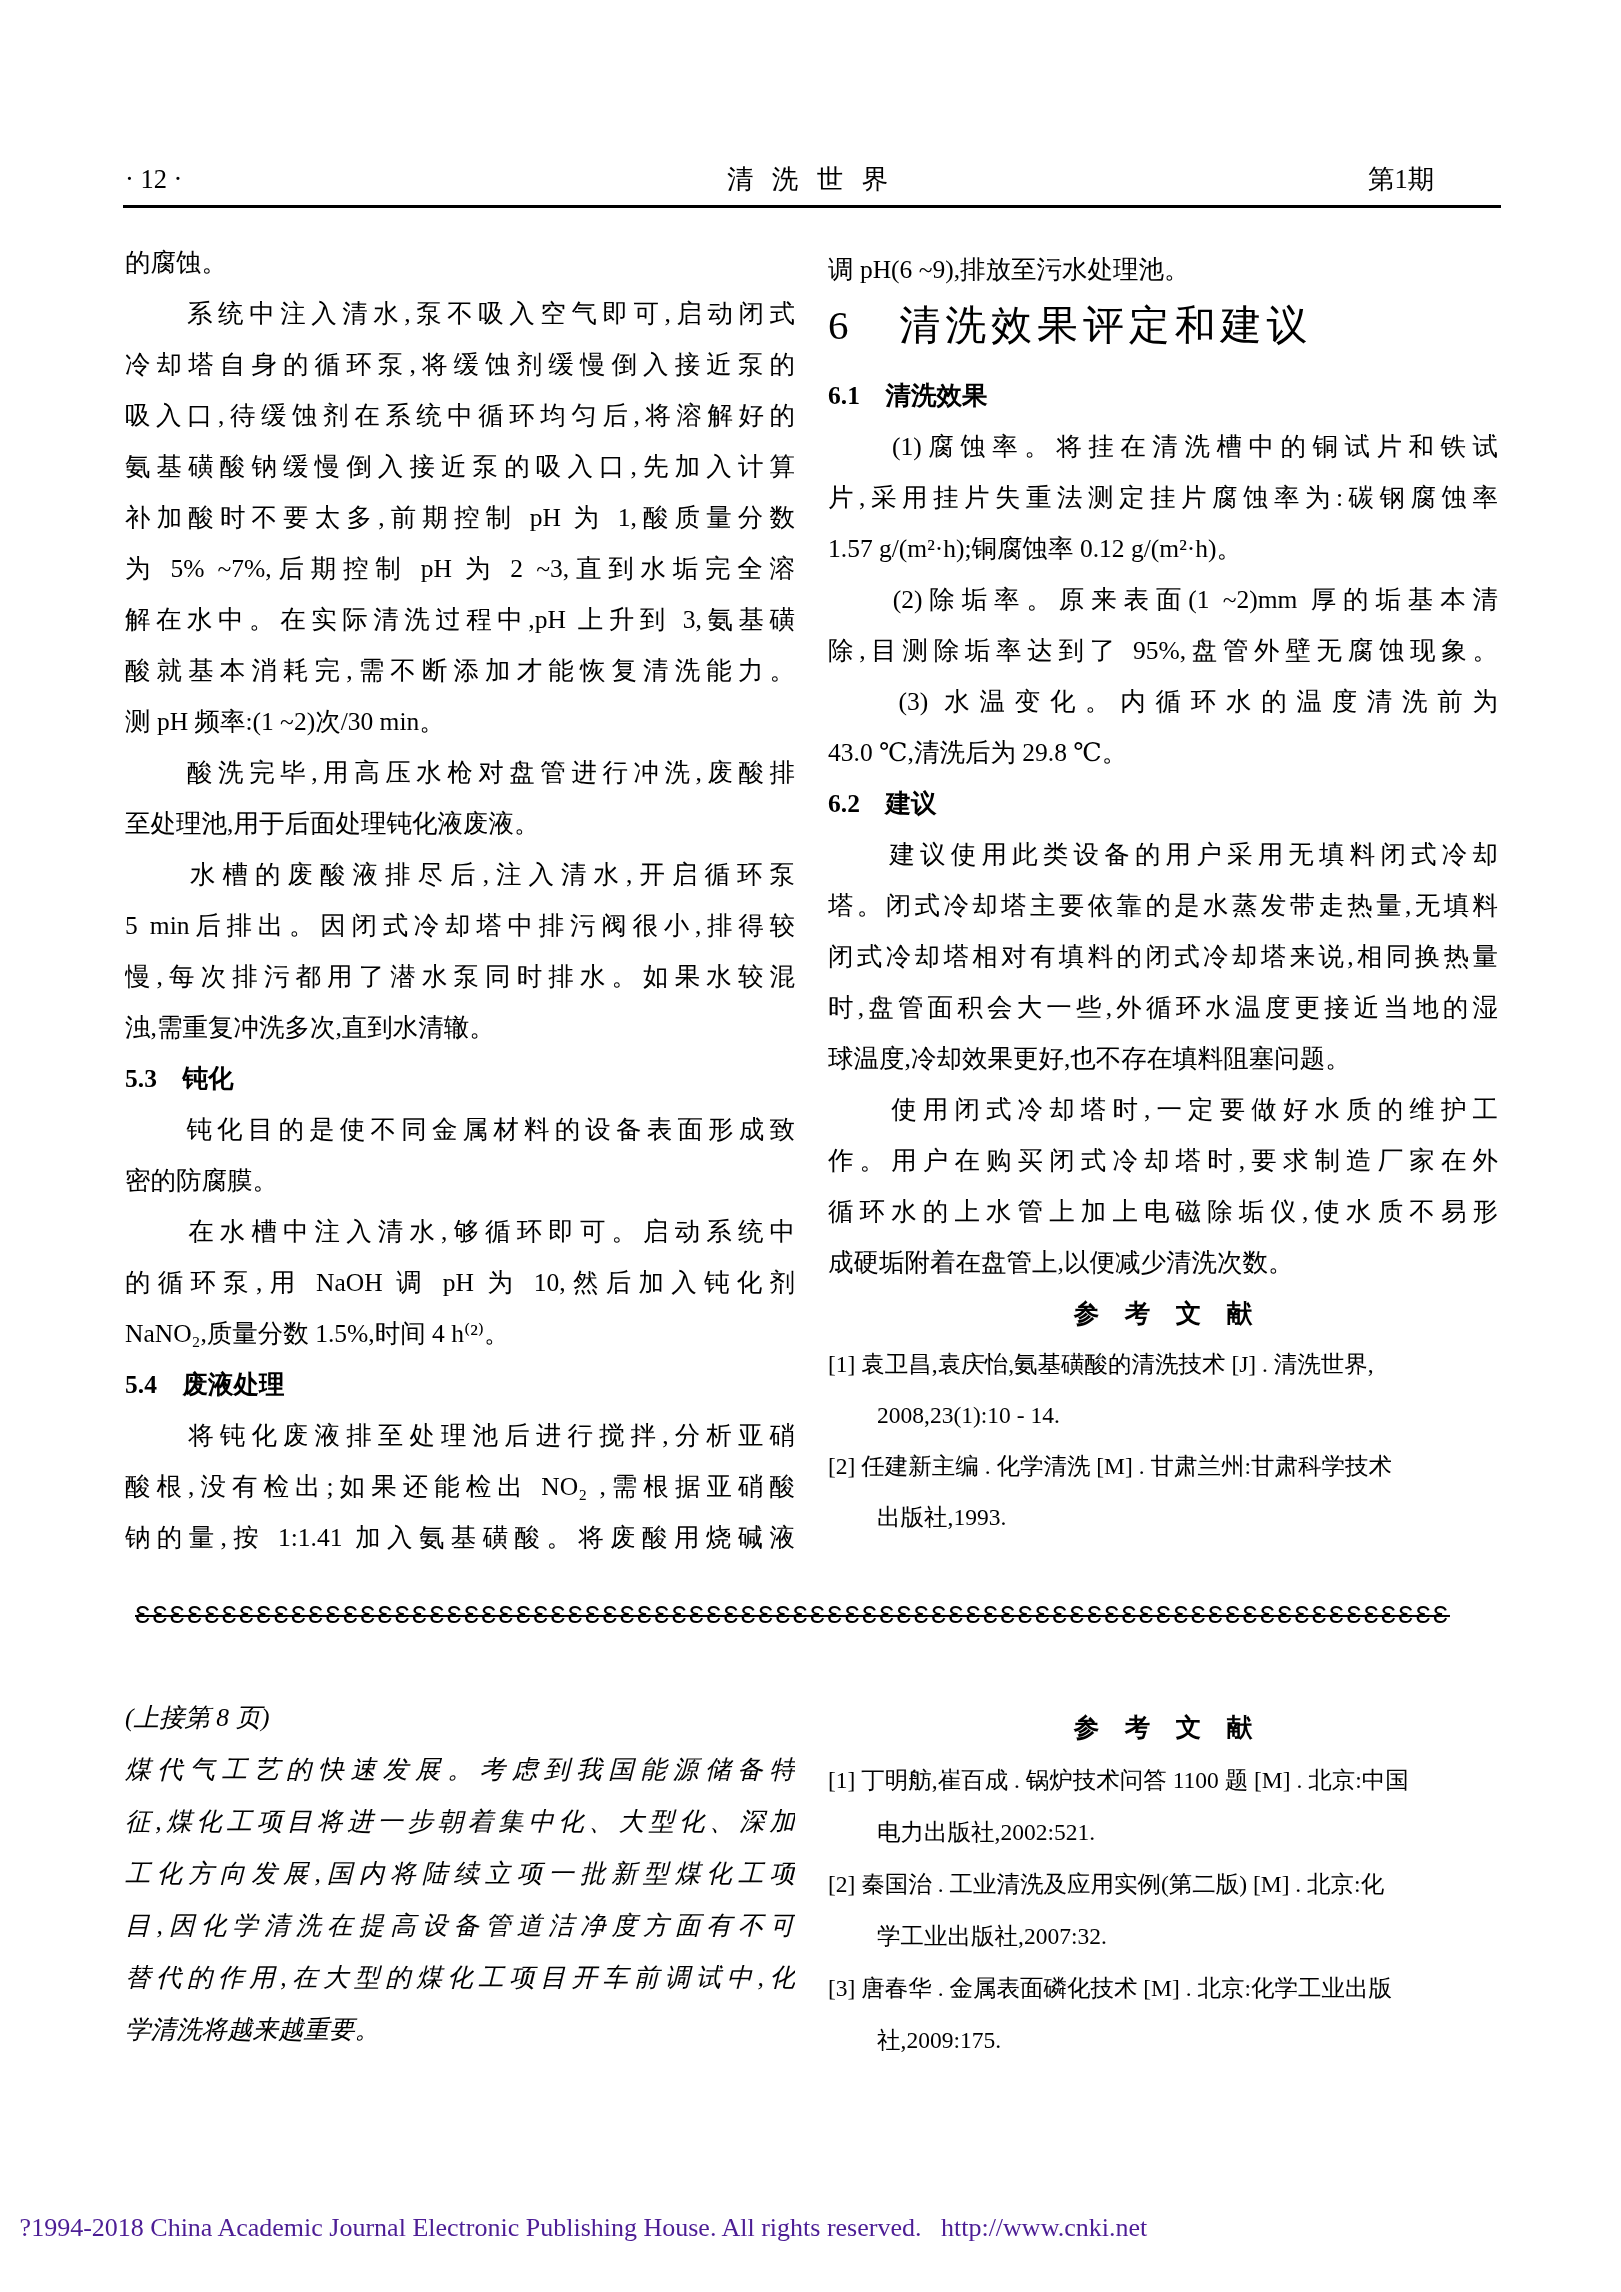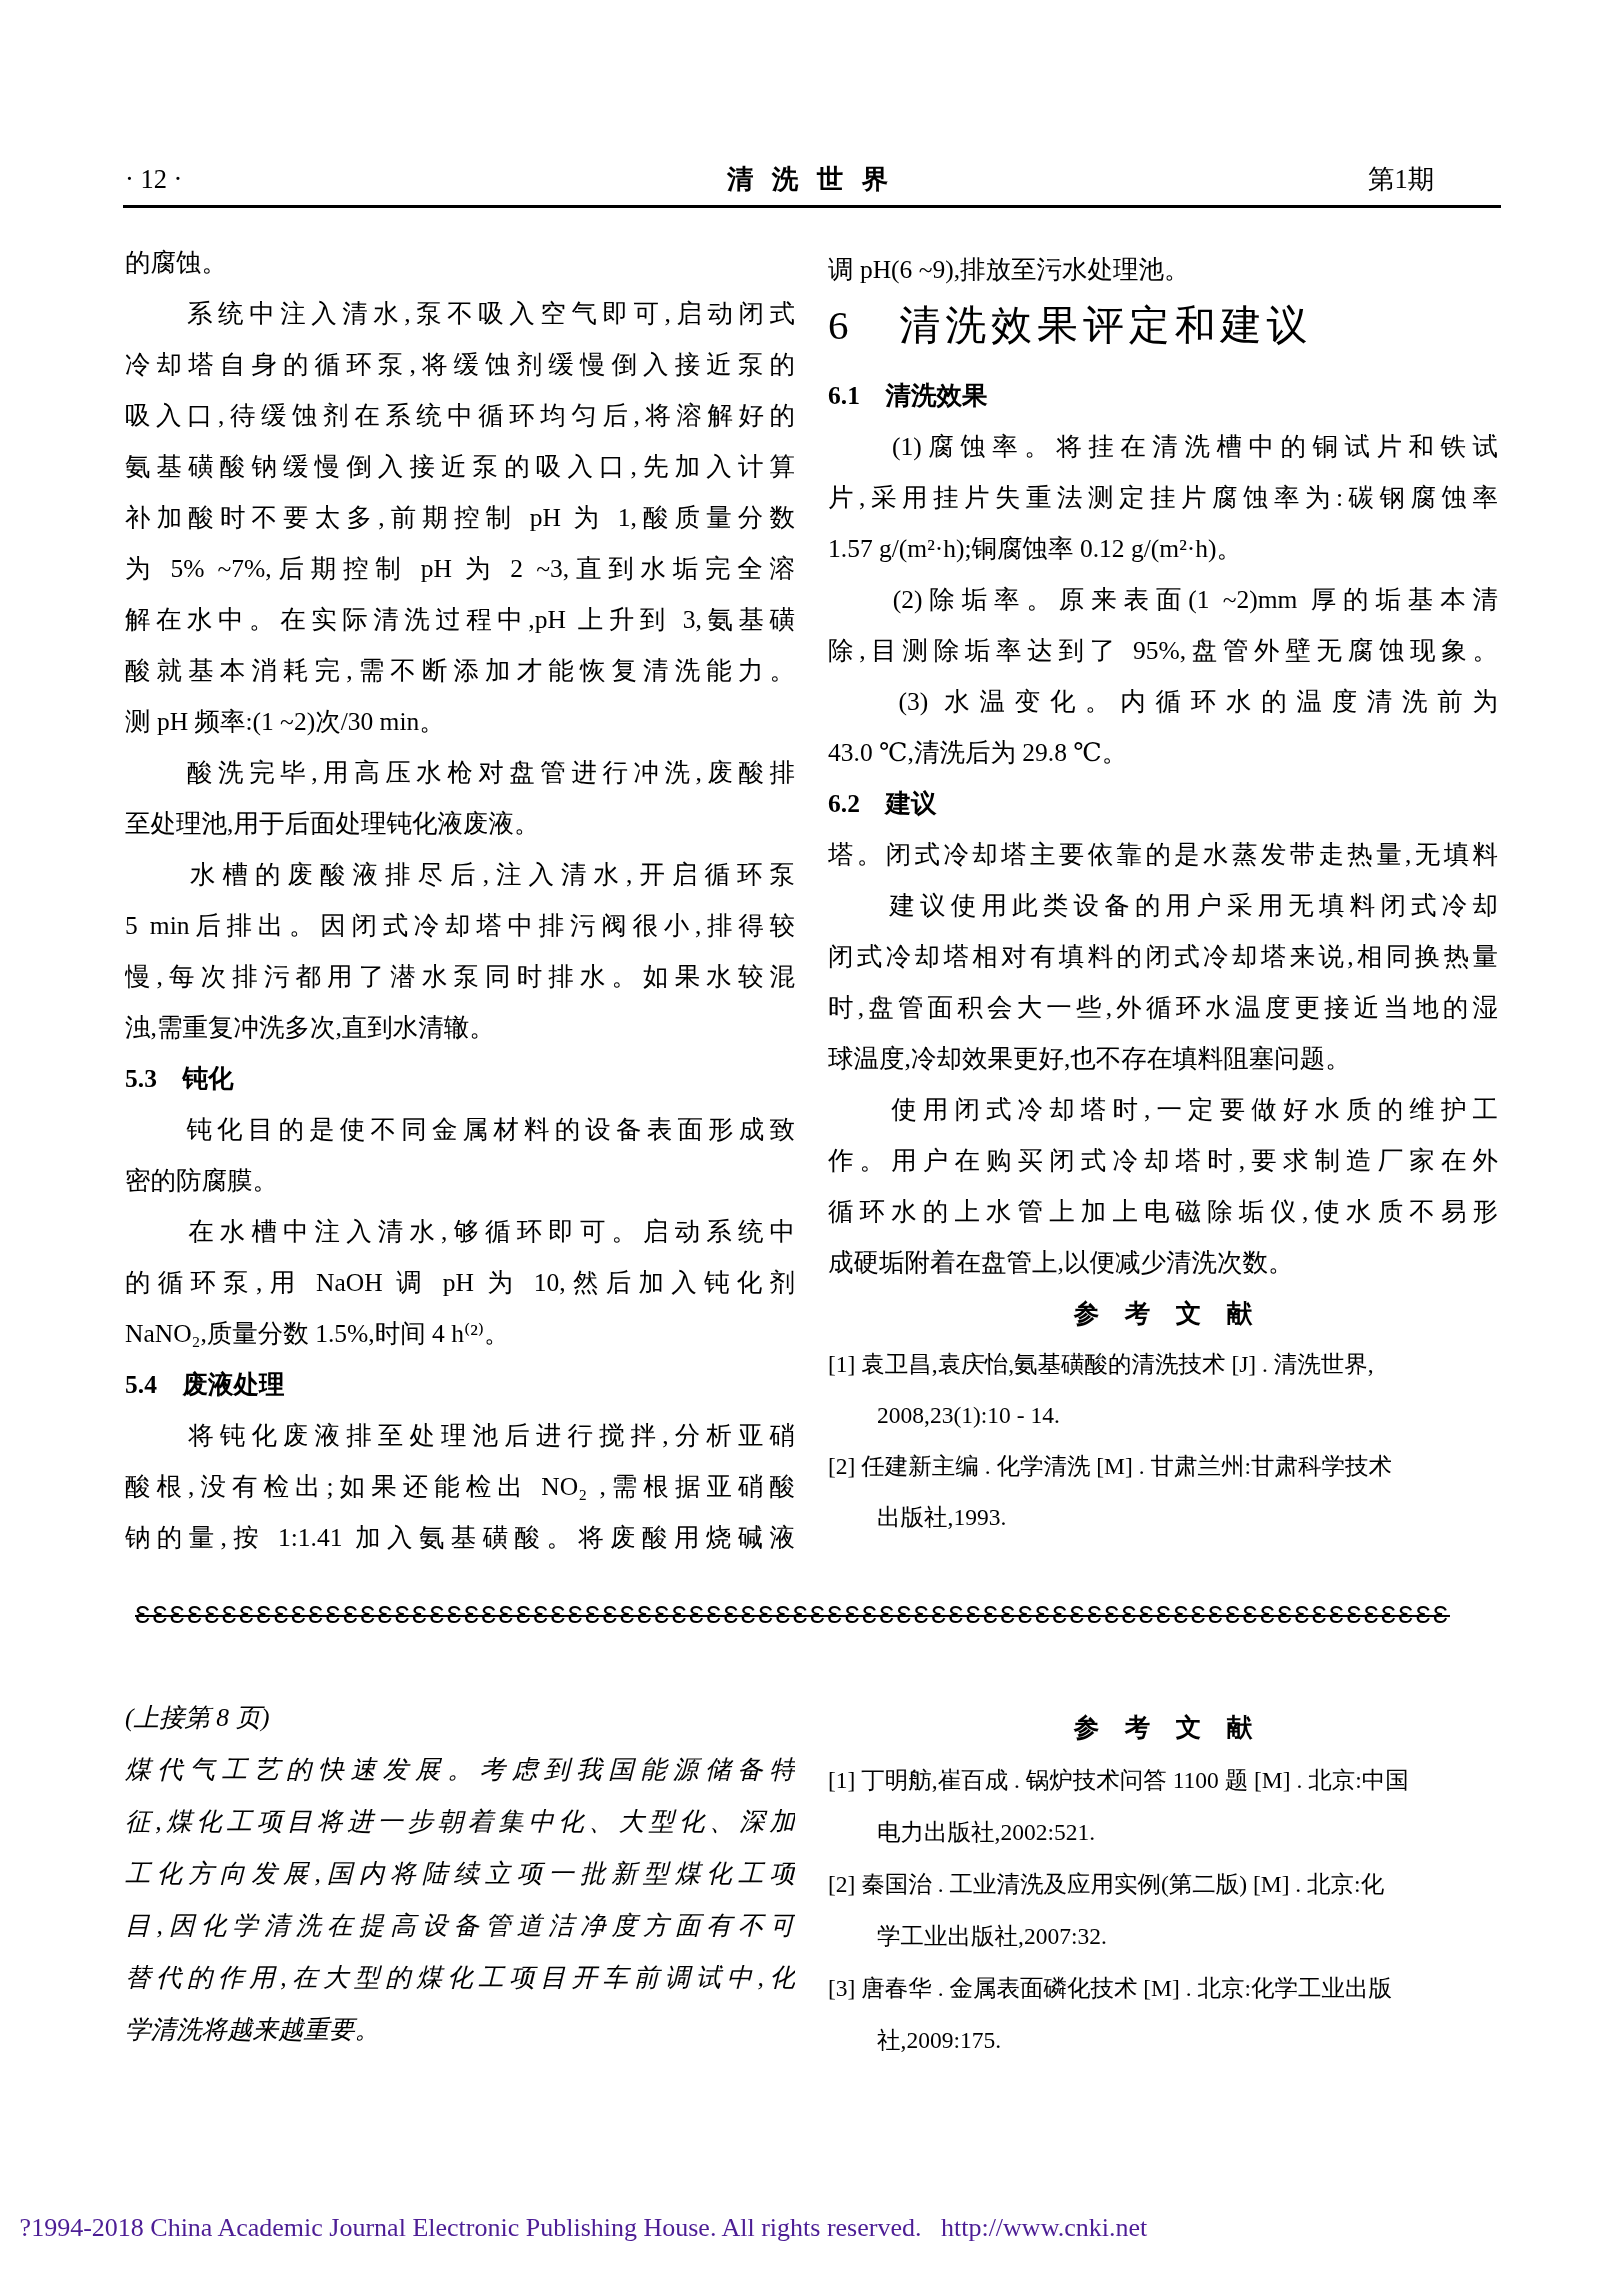--- a/index.html
+++ b/index.html
@@ -3,21 +3,21 @@
 <meta charset="utf-8">
 <style>
   html,body{margin:0;padding:0;}
   body{
     width:1621px;height:2293px;position:relative;
     background:#ffffff;color:#000;
     font-family:"Liberation Serif","DejaVu Serif",serif;
     overflow:hidden;
   }
   .hdr-item{position:absolute;font-size:26.5px;line-height:33px;white-space:nowrap;}
-  .hdr-center{left:0;width:1621px;text-align:center;letter-spacing:5.9px;font-weight:bold;}
+  .hdr-center{left:0;width:1621px;text-align:center;letter-spacing:5.9px;}
   .hrule{position:absolute;left:123px;top:205px;width:1378px;height:2.9px;background:#000;}
 
   .col{position:absolute;width:670px;}
   .ln{
     font-size:25.5px;line-height:51px;height:51px;overflow:hidden;
     text-align:justify;text-align-last:justify;
   }
   .short{text-align-last:left;}
   .h1{
     font-size:41px;font-weight:normal;line-height:61px;height:61px;
@@ -86,22 +86,22 @@
   <div class="sp14"></div>
   <div class="ln h2">6.1　清洗效果</div>
   <div class="ln">　　(1)腐蚀率。将挂在清洗槽中的铜试片和铁试</div>
   <div class="ln">片,采用挂片失重法测定挂片腐蚀率为:碳钢腐蚀率</div>
   <div class="ln short">1.57 g/(m²·h);铜腐蚀率 0.12 g/(m²·h)。</div>
   <div class="ln">　　(2)除垢率。原来表面(1 ~2)mm 厚的垢基本清</div>
   <div class="ln">除,目测除垢率达到了 95%,盘管外壁无腐蚀现象。</div>
   <div class="ln">　　(3) 水温变化。内循环水的温度清洗前为</div>
   <div class="ln short">43.0 ℃,清洗后为 29.8 ℃。</div>
   <div class="ln h2">6.2　建议</div>
+  <div class="ln">　　建议使用此类设备的用户采用无填料闭式冷却</div>
   <div class="ln">塔。闭式冷却塔主要依靠的是水蒸发带走热量,无填料</div>
-  <div class="ln">　　建议使用此类设备的用户采用无填料闭式冷却</div>
   <div class="ln">闭式冷却塔相对有填料的闭式冷却塔来说,相同换热量</div>
   <div class="ln">时,盘管面积会大一些,外循环水温度更接近当地的湿</div>
   <div class="ln short">球温度,冷却效果更好,也不存在填料阻塞问题。</div>
   <div class="ln">　　使用闭式冷却塔时,一定要做好水质的维护工</div>
   <div class="ln">作。用户在购买闭式冷却塔时,要求制造厂家在外</div>
   <div class="ln">循环水的上水管上加上电磁除垢仪,使水质不易形</div>
   <div class="ln short">成硬垢附着在盘管上,以便减少清洗次数。</div>
   <div class="sp46"></div>
   <div class="ln center">参　考　文　献</div>
   <div class="sp30"></div>

